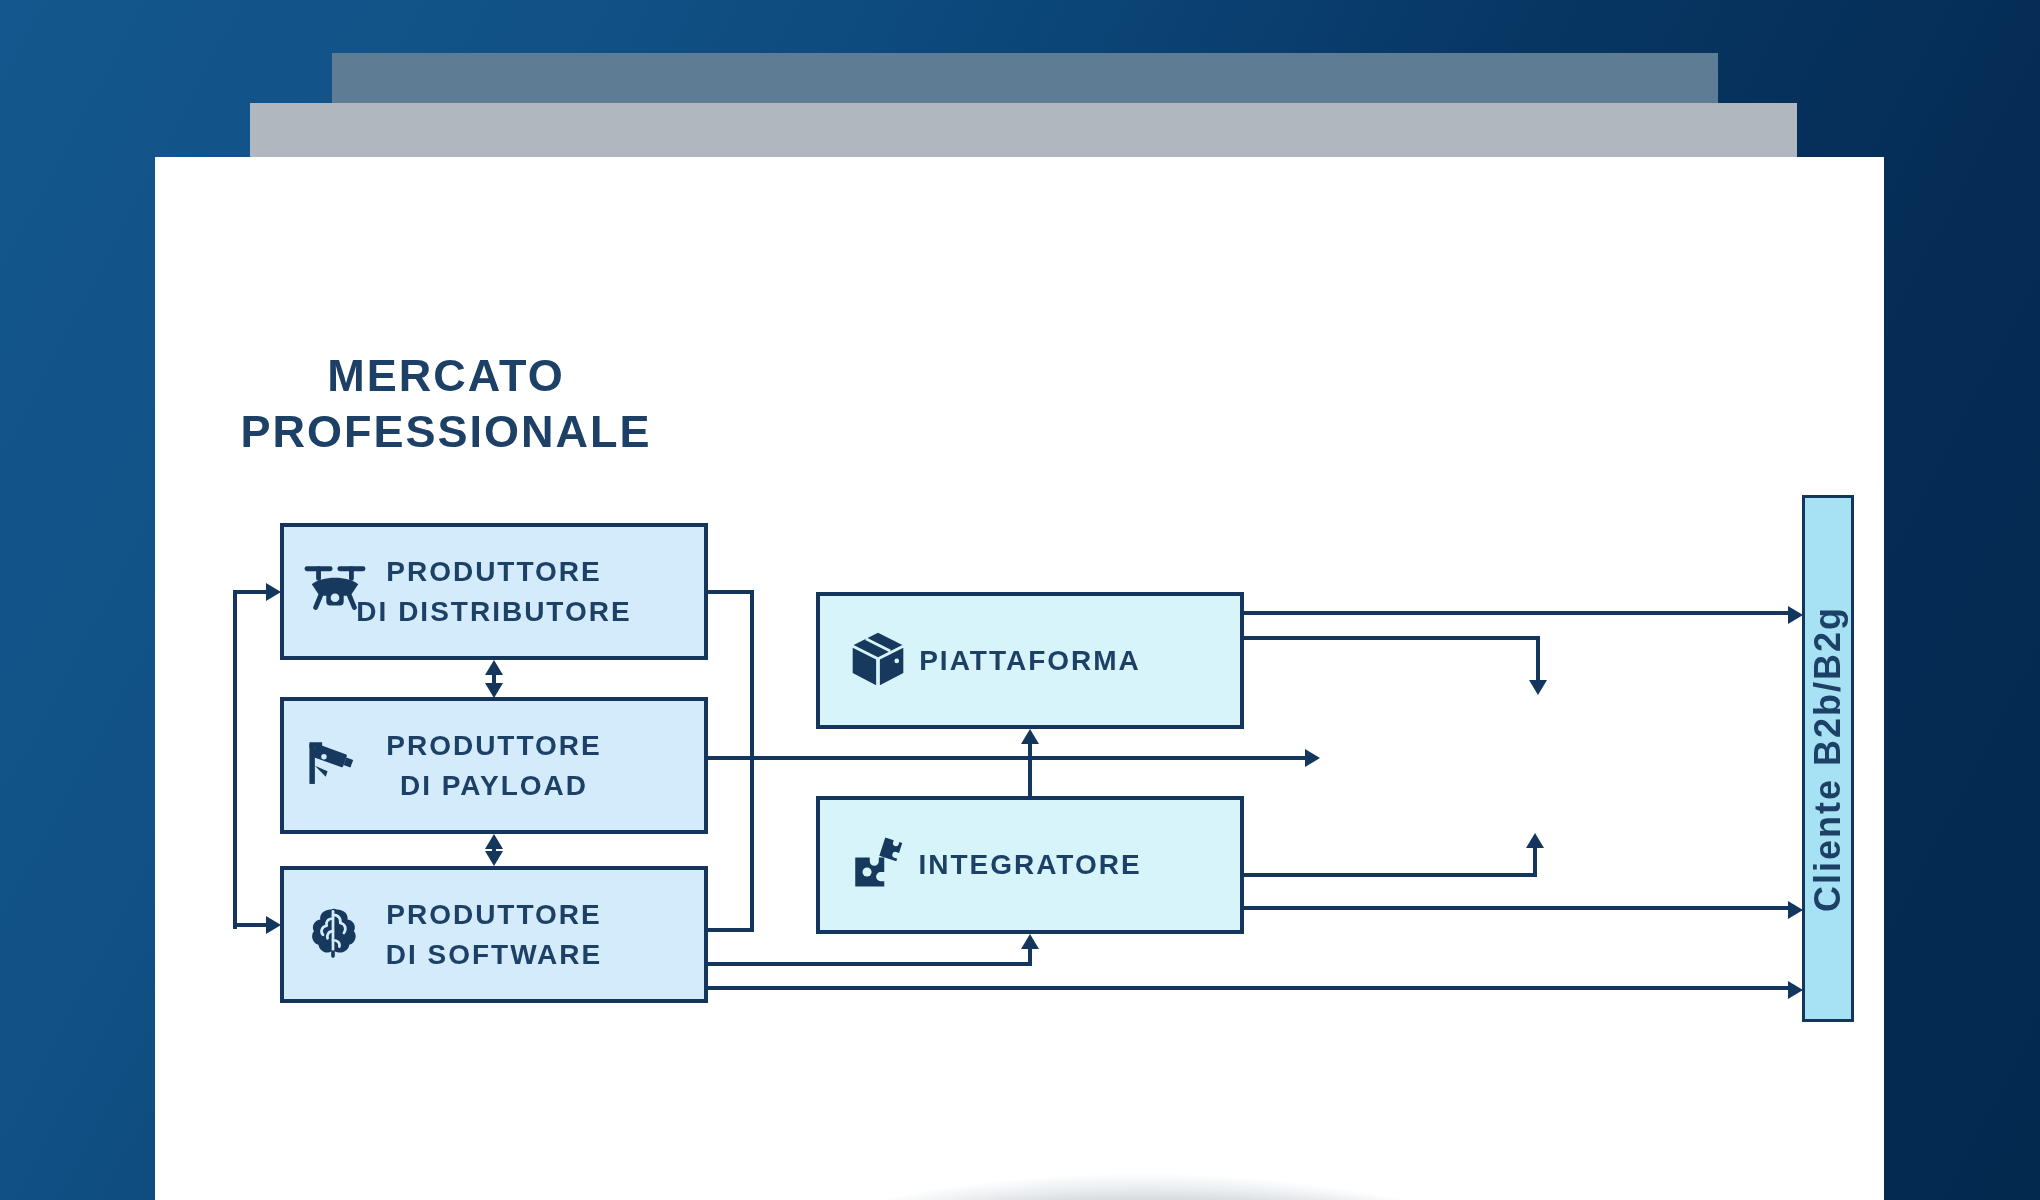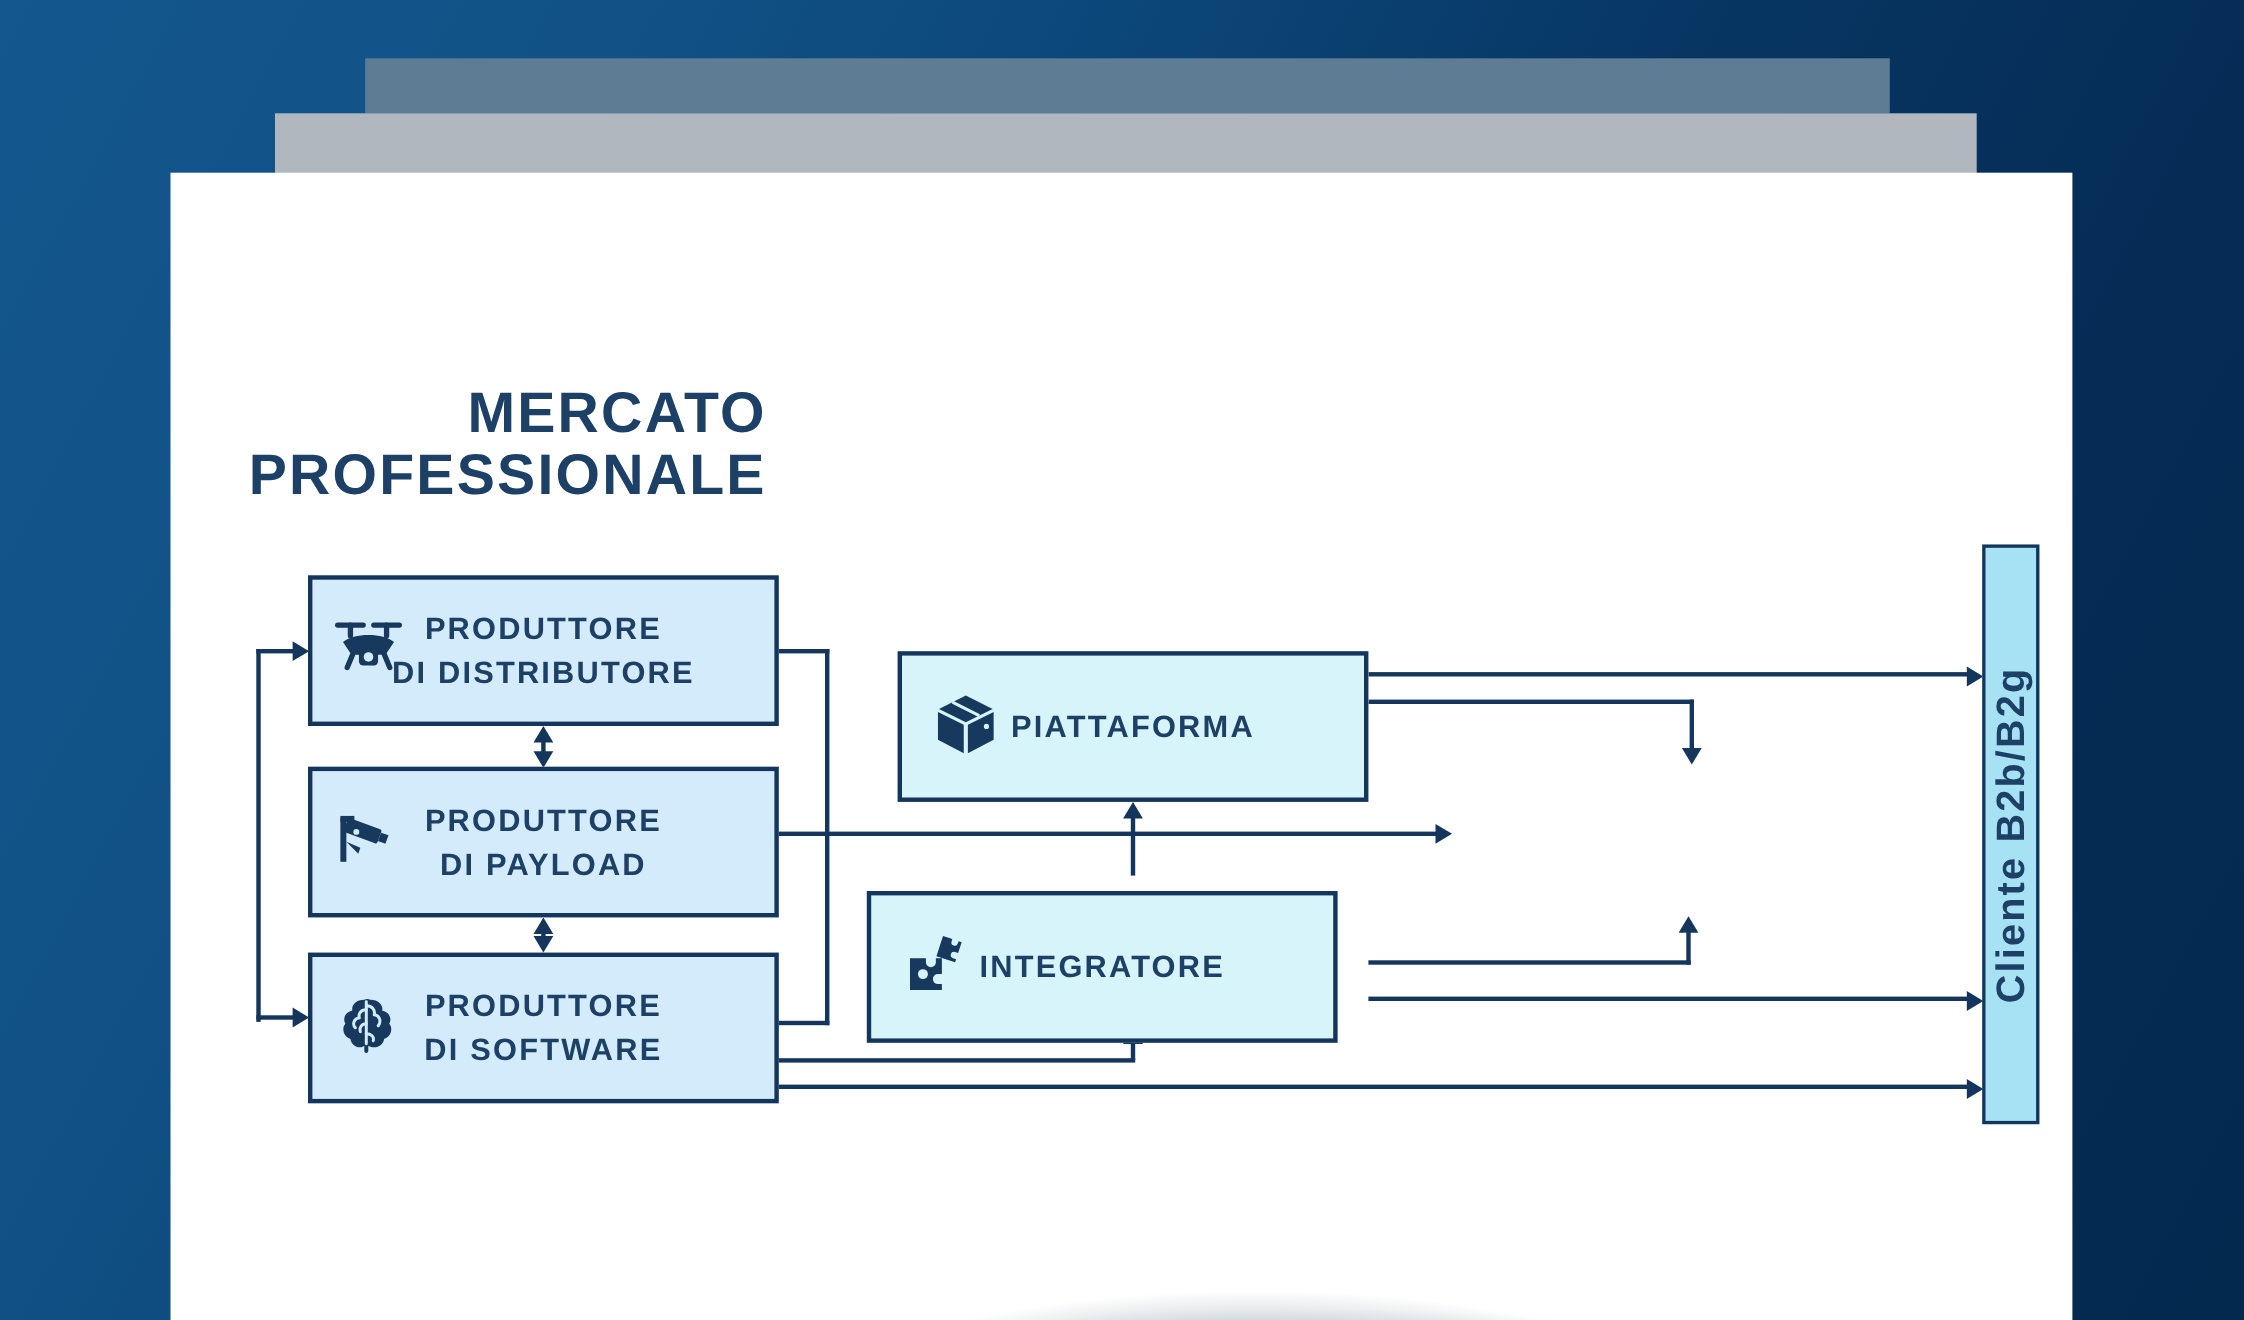--- a/index.html
+++ b/index.html
@@ -11,36 +11,36 @@
   .deck-bar{position:absolute;}
   #deck-bar-1{left:332px;top:53px;width:1386px;height:50px;background:#5e7d94;}
   #deck-bar-2{left:250px;top:103px;width:1547px;height:55px;background:#b0b7bf;}
   
   #slide{position:absolute;left:155px;top:157px;width:1729px;height:1100px;background:#ffffff;}
   #slide-shadow{position:absolute;left:0;bottom:0;width:100%;height:100%;pointer-events:none;
     background:
       radial-gradient(ellipse 760px 300px at 57% 112%, rgba(9,38,66,0.88) 0%, rgba(9,38,66,0.45) 45%, rgba(9,38,66,0) 72%),
       radial-gradient(ellipse 1250px 380px at 60% 118%, rgba(14,48,80,0.55) 0%, rgba(14,48,80,0) 70%);}
   
-  #title{position:absolute;left:217px;top:348px;width:480px;text-align:right;
-         color:#1d4066;font-weight:bold;font-size:52px;line-height:56px;letter-spacing:2px;}
+  #title{position:absolute;left:206px;top:348px;width:480px;text-align:center;
+         color:#1d4066;font-weight:bold;font-size:45px;line-height:56px;letter-spacing:2px;}
   
   .node{position:absolute;border:4px solid #14365c;box-sizing:border-box;z-index:2;
         display:flex;align-items:center;justify-content:center;}
   .node .lbl{width:100%;text-align:center;color:#1d4066;font-weight:bold;
              font-size:28px;line-height:40px;letter-spacing:2px;}
   .node .ico{position:absolute;left:20px;top:50%;transform:translateY(-50%);}
   .fill-a{background:#d3ebfa;}
   .fill-b{background:#d7f4fb;}
   .fill-c{background:#dfedf3;}
   #node-piattaforma{left:280px;top:523px;width:428px;height:137px;}
   #node-payload    {left:280px;top:697px;width:428px;height:137px;}
   #node-software   {left:280px;top:866px;width:428px;height:137px;}
   #node-distributore{left:816px;top:592px;width:428px;height:137px;}
-  #node-integratore {left:788px;top:796px;width:428px;height:138px;margin-top:14px;}
+  #node-integratore {left:816px;top:796px;width:428px;height:138px;}
   #node-operatore   {left:1319px;top:694px;width:428px;height:139px;}
   #node-cliente{left:1802px;top:495px;width:52px;height:527px;background:#a6e1f4;
                 border:3px solid #14365c;z-index:2;}
   #node-cliente .lbl{transform:rotate(-90deg);white-space:nowrap;font-size:36px;letter-spacing:2px;
                      color:#1d4066;font-weight:bold;width:auto;}
   
   .hl,.vl{position:absolute;background:#14365c;z-index:1;}
   .hl{height:4px;} .vl{width:4px;}
   .ar,.au,.ad{position:absolute;width:0;height:0;z-index:1;}
   .ar{border-top:9px solid transparent;border-bottom:9px solid transparent;border-left:15px solid #14365c;}

